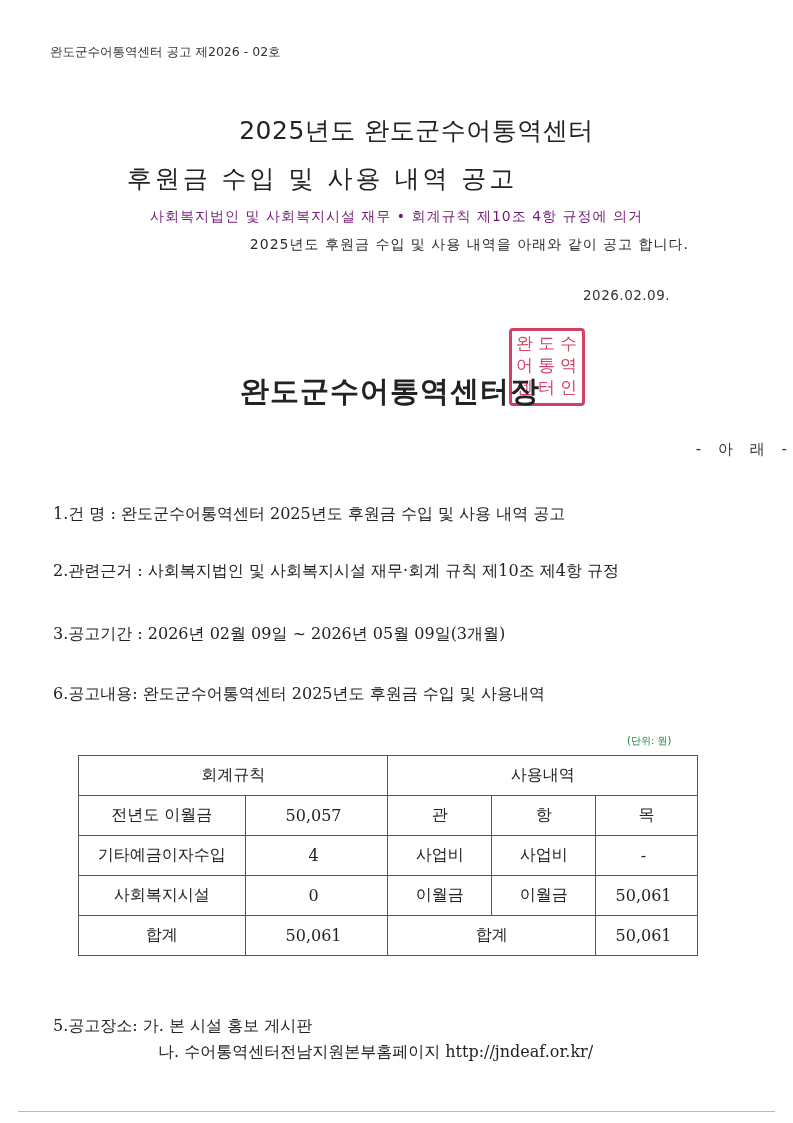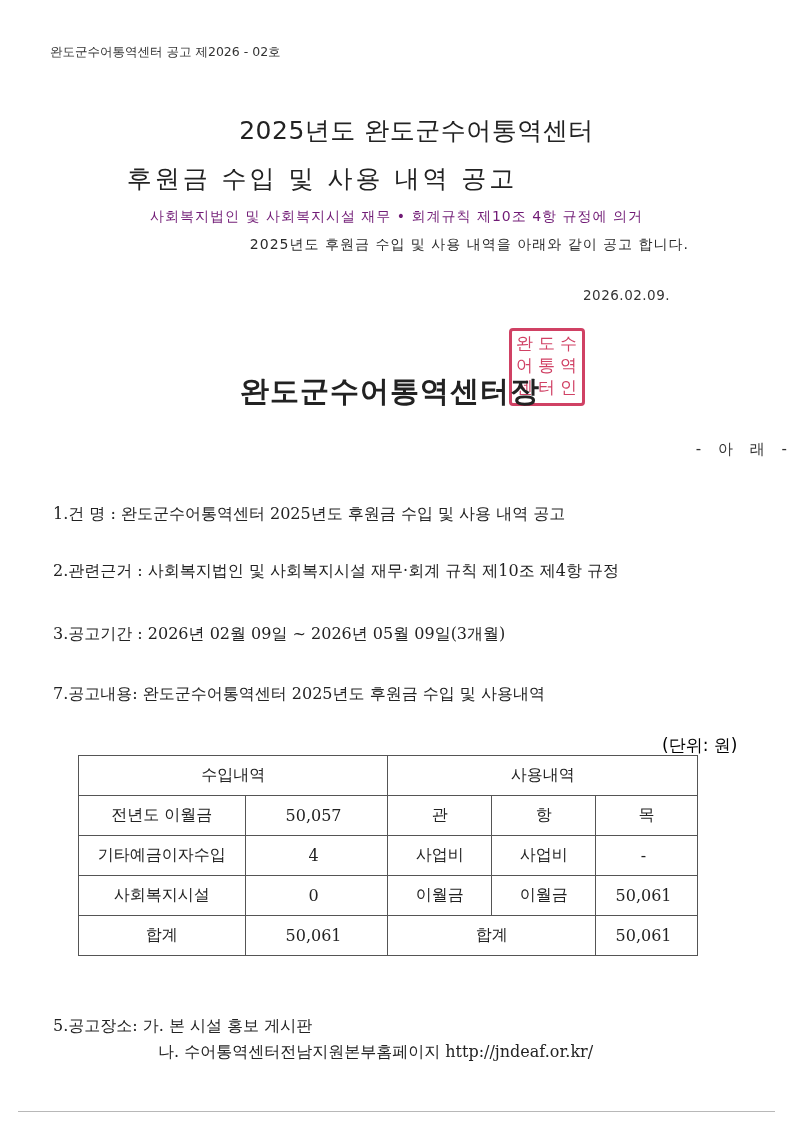--- a/index.html
+++ b/index.html
@@ -11,21 +11,21 @@
   .title1 { left: 0; width: 793px; text-align: center; top: 114px; font-size: 25px; color: #222; letter-spacing: 0.5px; padding-left: 20px; }
   .title2 { left: 8px; width: 628px; text-align: center; top: 162px; font-size: 25px; color: #222; letter-spacing: 3px; }
   .intro1 { left: 0; width: 793px; text-align: center; top: 208px; font-size: 14px; color: #701a75; letter-spacing: 1px; }
   .intro2 { left: 0; width: 689px; text-align: right; top: 236px; font-size: 14px; color: #2a2a2a; letter-spacing: 1px; }
   .date { left: 583px; top: 287px; font-size: 13.5px; color: #333; letter-spacing: 0.5px; }
   .sign { left: 240px; top: 352px; font-size: 29px; font-weight: bold; color: #222; letter-spacing: 1px; z-index: 2; margin-top: 20px; }
   .stamp { left: 509px; top: 328px; width: 76px; height: 78px; border: 3px solid #c8204a; border-radius: 4px; box-sizing: border-box; opacity: 0.85; z-index: 1; }
   .stamp .g { position: absolute; font-size: 17px; color: #c8204a; line-height: 20px; font-family: "DejaVu Sans", sans-serif; }
   .below { left: 0; width: 793px; text-align: right; top: 440px; font-size: 15px; color: #333; letter-spacing: 6px; }
   .item { left: 53px; font-size: 16px; color: #222; }
-  .unit { left: 627px; top: 734px; font-size: 17px; color: #000000; margin-left: 35px; }
+  .unit { left: 627px; top: 734px; font-size: 10px; color: #15803d; }
   table.fin { position: absolute; left: 78px; top: 755px; border-collapse: collapse; width: 620px; font-size: 16px; color: #222; }
   table.fin td { border: 1px solid #555; height: 40px; padding: 0 6px; box-sizing: border-box; }
   table.fin td.c { text-align: center; }
   table.fin td.r { text-align: center; padding-right: 12px; }
   .hr { left: 18px; top: 1111px; width: 757px; height: 1px; background: #b8b8b8; }
 </style>
 </head>
 <body>
 
 <div class="abs sans docno">완도군수어통역센터 공고 제2026 - 02호</div>
@@ -49,35 +49,35 @@
   <span class="g" style="left:26px;top:46px">터</span>
   <span class="g" style="left:48px;top:46px">인</span>
 </div>
 <div class="abs sans sign">완도군수어통역센터장</div>
 
 <div class="abs sans below">- 아 래 -</div>
 
 <div class="abs serif item" style="top:504px">1.건     명 : 완도군수어통역센터 2025년도 후원금 수입 및 사용 내역 공고</div>
 <div class="abs serif item" style="top:561px">2.관련근거 : 사회복지법인 및 사회복지시설 재무·회계 규칙 제10조 제4항 규정</div>
 <div class="abs serif item" style="top:624px">3.공고기간 : 2026년 02월 09일 ~ 2026년 05월 09일(3개월)</div>
-<div class="abs serif item" style="top:684px">7.공고내용: 완도군수어통역센터 2025년도 후원금 수입 및 사용내역</div>
+<div class="abs serif item" style="top:684px">6.공고내용: 완도군수어통역센터 2025년도 후원금 수입 및 사용내역</div>
 
 <div class="abs sans unit">(단위: 원)</div>
 
 <table class="fin serif">
   <colgroup>
     <col style="width:167px">
       <col style="width:143px">
       <col style="width:104px">
       <col style="width:104px">
       <col style="width:102px">
   </colgroup>
   <tbody>
       <tr>
-    <td class="c" colspan="2">수입내역</td>
+    <td class="c" colspan="2">회계규칙</td>
     <td class="c" colspan="3">사용내역</td>
   </tr>
   <tr>
     <td class="c">전년도 이월금</td>
     <td class="r">50,057</td>
     <td class="c">관</td>
     <td class="c">항</td>
     <td class="c">목</td>
   </tr>
   <tr>

